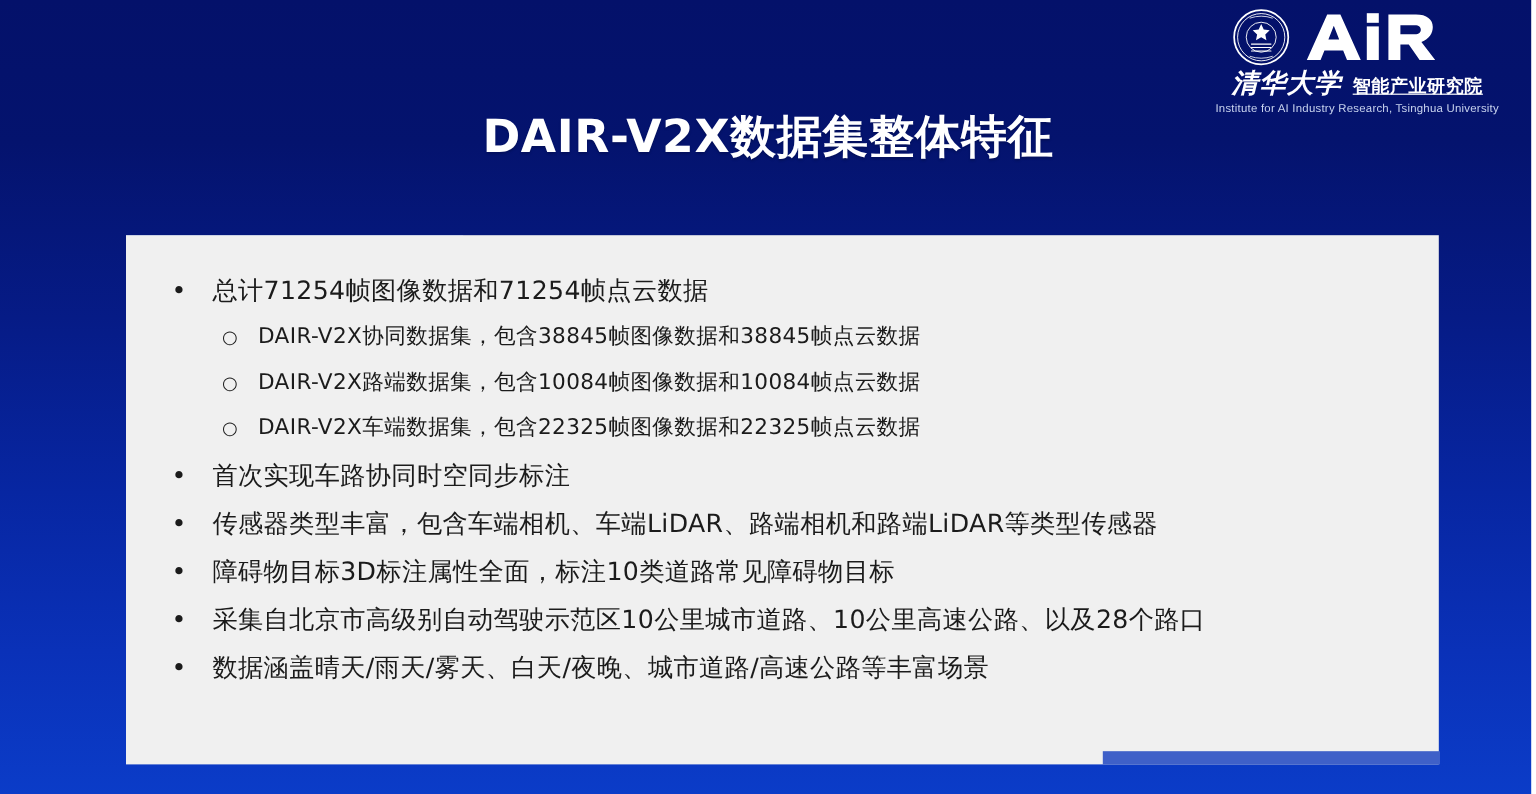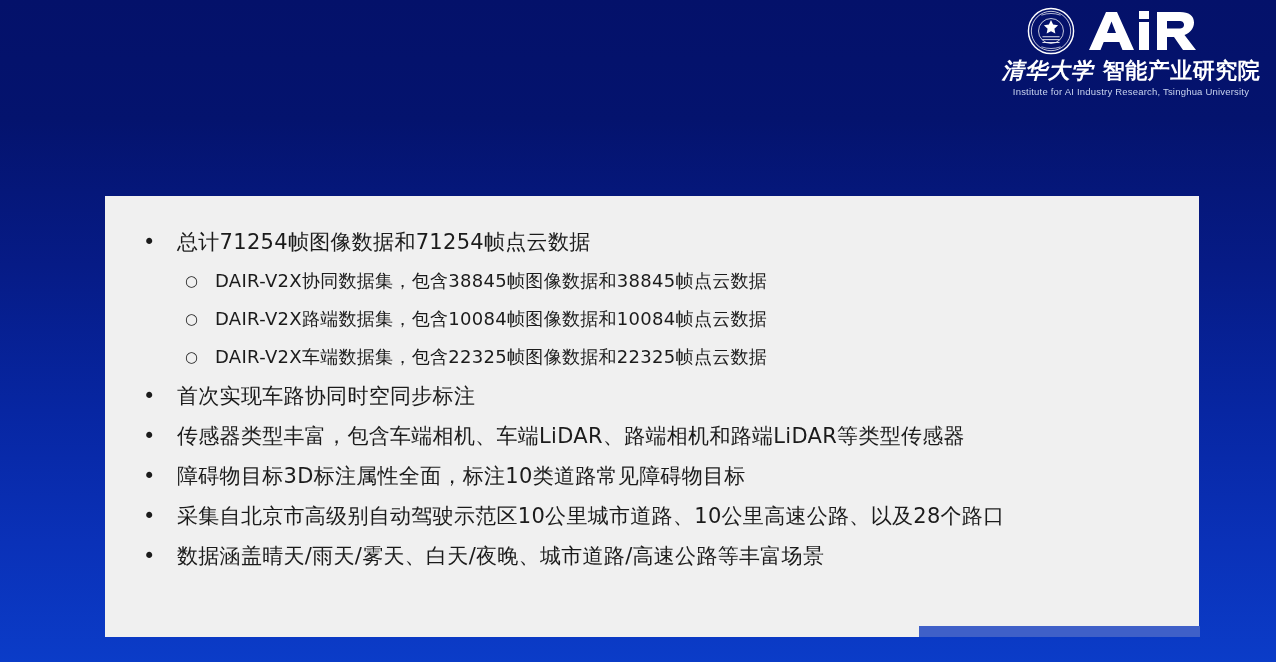--- a/index.html
+++ b/index.html
@@ -71,26 +71,27 @@
     font-size: 22px;
     font-weight: 700;
     color: #ffffff;
     letter-spacing: 1px;
     font-style: italic;
     line-height: 1;
     white-space: nowrap;
   }
   #logo-cn-inst {
     font-family: "DejaVu Sans", "Liberation Sans", sans-serif;
-    font-size: 22px;
+    font-size: 15px;
     font-weight: 700;
     color: #ffffff;
     letter-spacing: 0.5px;
     line-height: 1;
     white-space: nowrap;
+    text-decoration: underline;
   }
   #logo-en {
     margin-top: 4px;
     font-family: Liberation Sans, sans-serif;
     font-size: 9.5px;
     color: #c9d4ef;
     letter-spacing: 0.2px;
     white-space: nowrap;
     text-align: center;
     width: 100%;
@@ -219,20 +220,21 @@
         </svg>
       </div>
     </div>
     <div id="logo-cn">
       <span id="logo-cn-thu">清华大学</span>
       <span id="logo-cn-inst">智能产业研究院</span>
     </div>
     <div id="logo-en">Institute for AI Industry Research,  Tsinghua University</div>
   </div>
 
+  <div id="slide-title">DAIR-V2X数据集整体特征</div>
 
   <div id="accent-top" style="background: rgb(63, 96, 200);"></div>
 
   <div id="content-card" style="background: rgb(240, 240, 240);">
     <div id="bullet-list">
         <div class="bullet-row level-1">
           <span class="bullet-marker">•</span>
           <span class="bullet-text">总计71254帧图像数据和71254帧点云数据</span>
         </div>
         <div class="bullet-row level-2">

